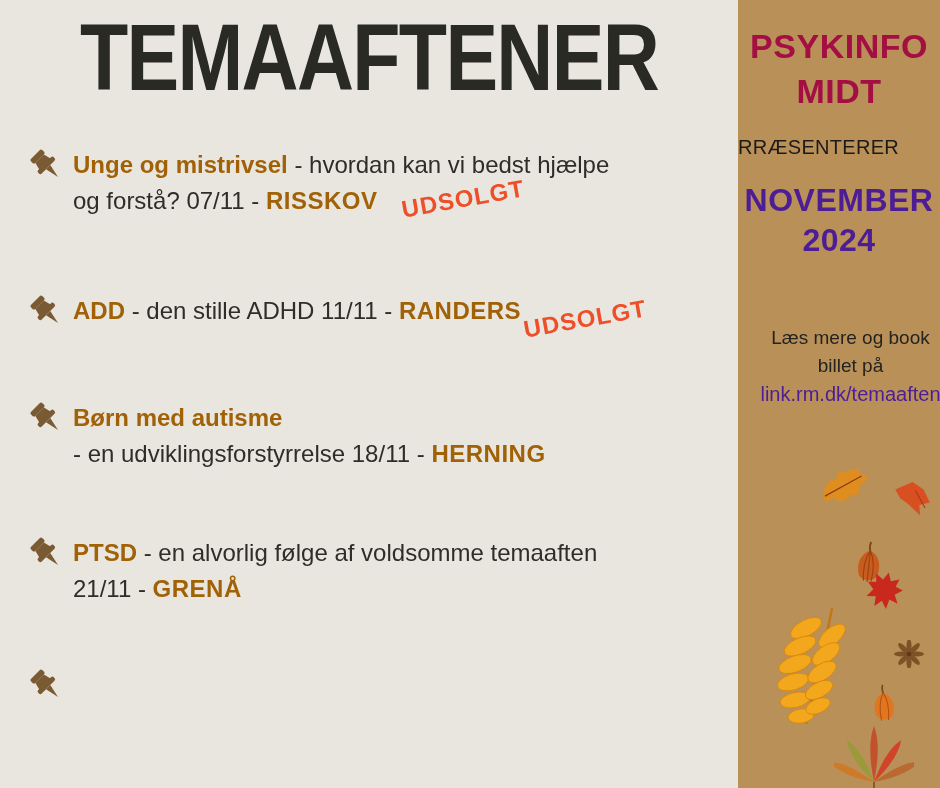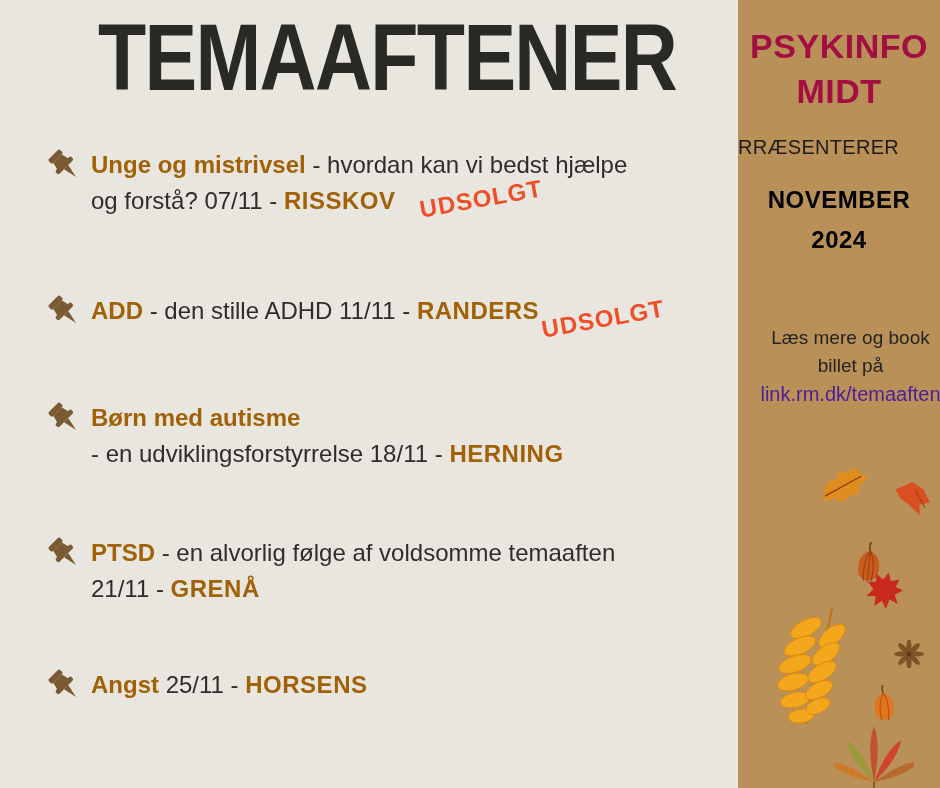--- a/index.html
+++ b/index.html
@@ -1,21 +1,21 @@
 <!DOCTYPE html>
 <html><head>
 <meta charset="utf-8">
 <style>
   * { margin:0; padding:0; box-sizing:border-box; }
   html,body { width:940px; height:788px; }
   body { font-family:"Liberation Sans", sans-serif; }
   .poster { position:relative; width:940px; height:788px; background:#e9e6e0; overflow:hidden; }
 
   
-  .main { position:absolute; left:0; top:0; width:583px; height:788px; background:#e9e6e0;margin-left:18px; }
+  .main { position:absolute; left:0; top:0; width:583px; height:788px; background:#e9e6e0; }
   .title {
     position:absolute; top:4px; left:0; width:738px; text-align:center;
     font-size:94px; font-weight:900; letter-spacing:-2px; color:#2a2a24;
     transform:scaleX(0.84); transform-origin:center; white-space:nowrap;
   }
   .event { position:absolute; left:28px; display:flex; align-items:flex-start; }
   .pin { width:36px; height:36px; flex:0 0 36px; margin-top:2px; }
   .event-text { margin-left:9px; font-size:24px; line-height:36px; color:#2e2d29; position:relative; white-space:nowrap; }
   .event-text b { font-weight:700; color:#a16207; }
   .loc { font-weight:700; letter-spacing:0.5px; }
@@ -30,21 +30,21 @@
   .e1 .soldout { left:328px; top:34px; }
   .e2 .soldout { left:450px; top:8px; }
 
   
   .sidebar { position:absolute; left:738px; top:0; width:202px; height:788px; background:#ba9059; overflow:hidden; }
   .brand { position:absolute; top:24px; left:0; width:202px; text-align:center;
            color:#a30f42; font-size:34px; line-height:45px; font-weight:800; letter-spacing:0.5px; }
   .presents { position:absolute; top:136px; left:0; width:202px; 
               color:#1c1b18; font-size:20px; font-weight:500; letter-spacing:0.3px; }
   .month { position:absolute; top:180px; left:0; width:202px; text-align:center;
-           color:#000000; font-size:24px; line-height:40px; font-weight:800; letter-spacing:0.5px; }
+           color:#4c1d95; font-size:32px; line-height:40px; font-weight:800; letter-spacing:0.5px; }
   .info { position:absolute; top:324px; left:0; width:225px; text-align:center;
           color:#242320; font-size:19px; line-height:28px; }
   .link { color:#4c1d95; font-size:20px; font-weight:500; }
   .leaf { position:absolute; }
 </style>
 </head>
 <body>
 
 <div class="poster">
 
@@ -124,23 +124,20 @@
       <span class="pin">
         <svg width="36" height="36" viewBox="0 0 36 36">
             <g fill="#7a5a33" transform="rotate(-45 18 16)">
           <rect x="10" y="1" width="16" height="6" rx="2"></rect>
           <path d="M12 7 L24 7 L26 15 L10 15 Z"></path>
           <rect x="7" y="14" width="22" height="5" rx="2"></rect>
           <path d="M15 19 L21 19 L18 33 Z"></path>
         </g>
           </svg>
       </span>
-      <div class="event-text">
-        <div class="line"><b>Angst</b><span> 25/11 - </span><b class="loc loc-copper">HORSENS</b></div>
-      </div>
     </section>
   </main>
 
   <aside class="sidebar">
     <div class="brand">
       <div>PSYKINFO</div>
       <div>MIDT</div>
     </div>
     <div class="presents">RRÆSENTERER</div>
     <div class="month">

